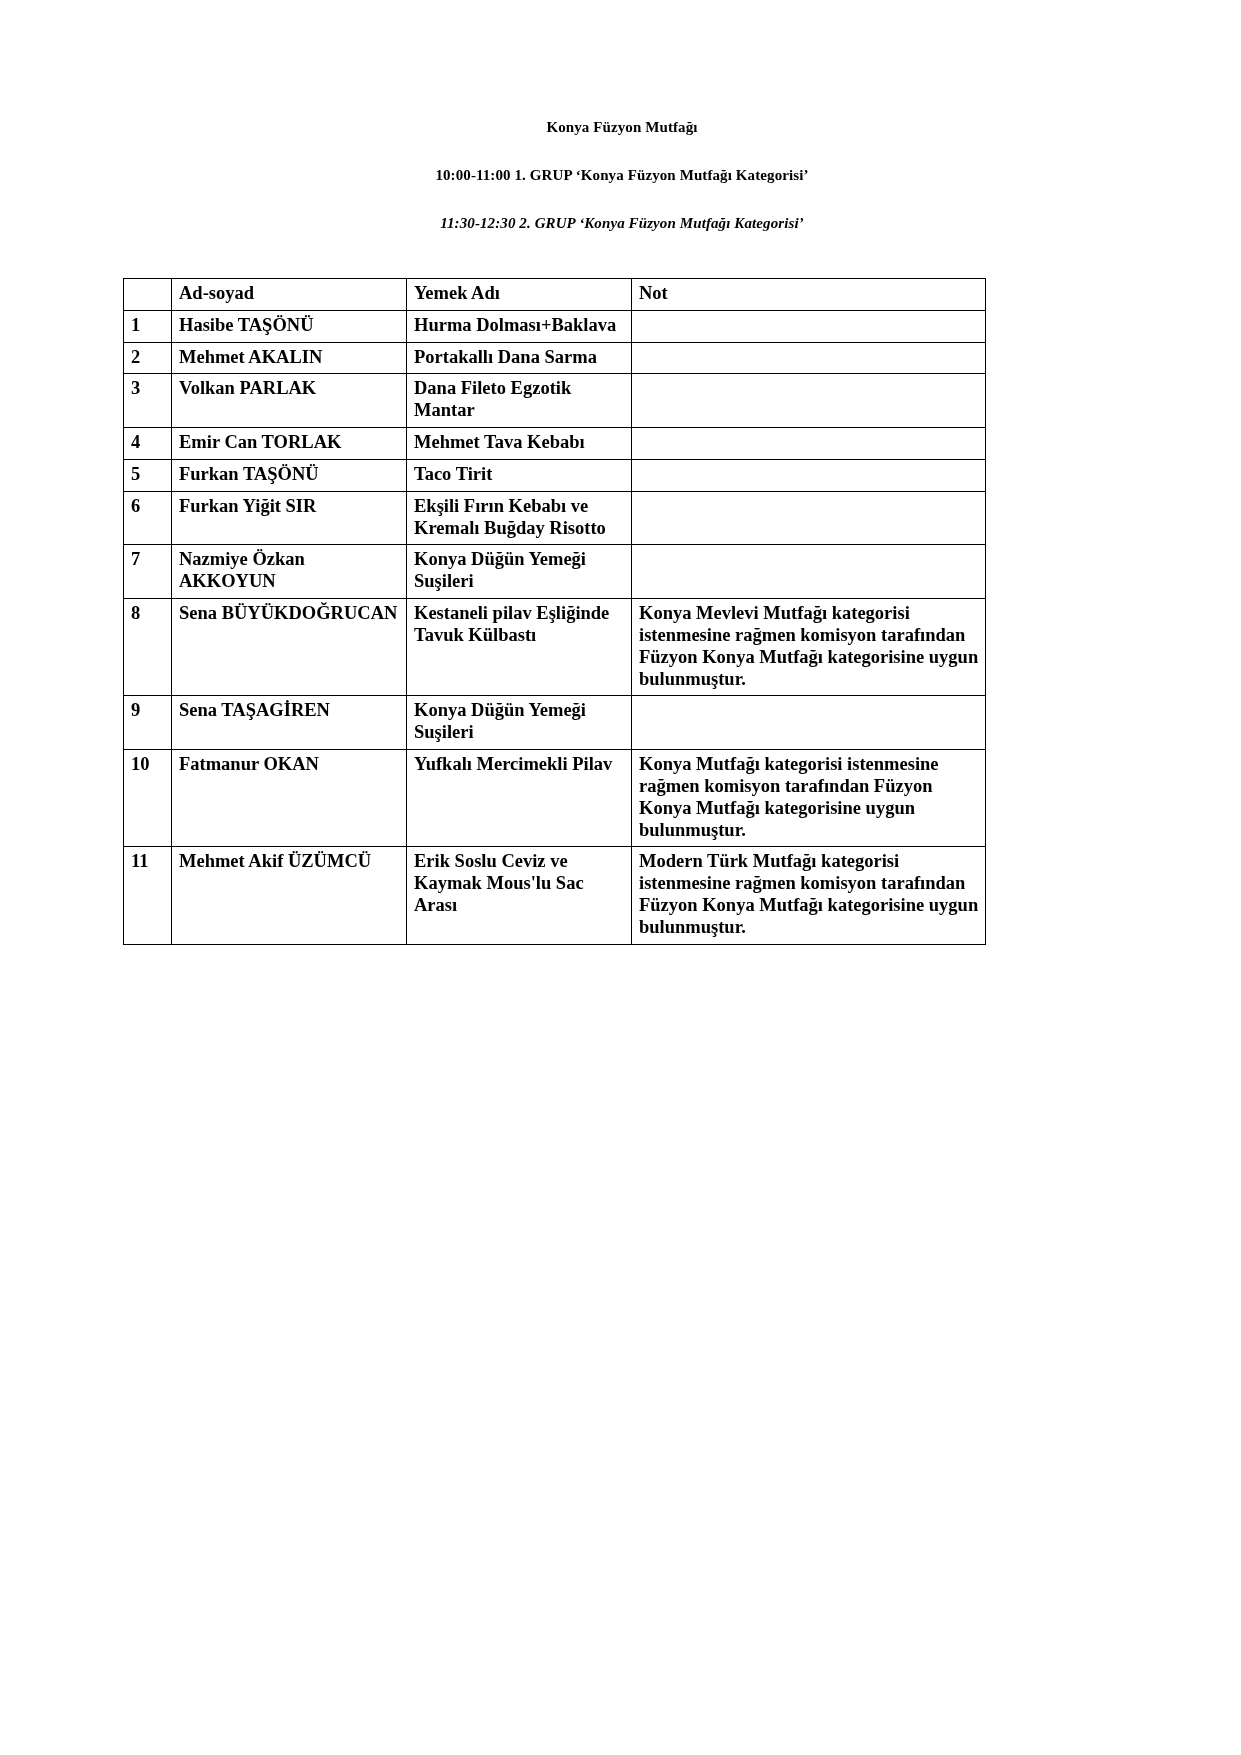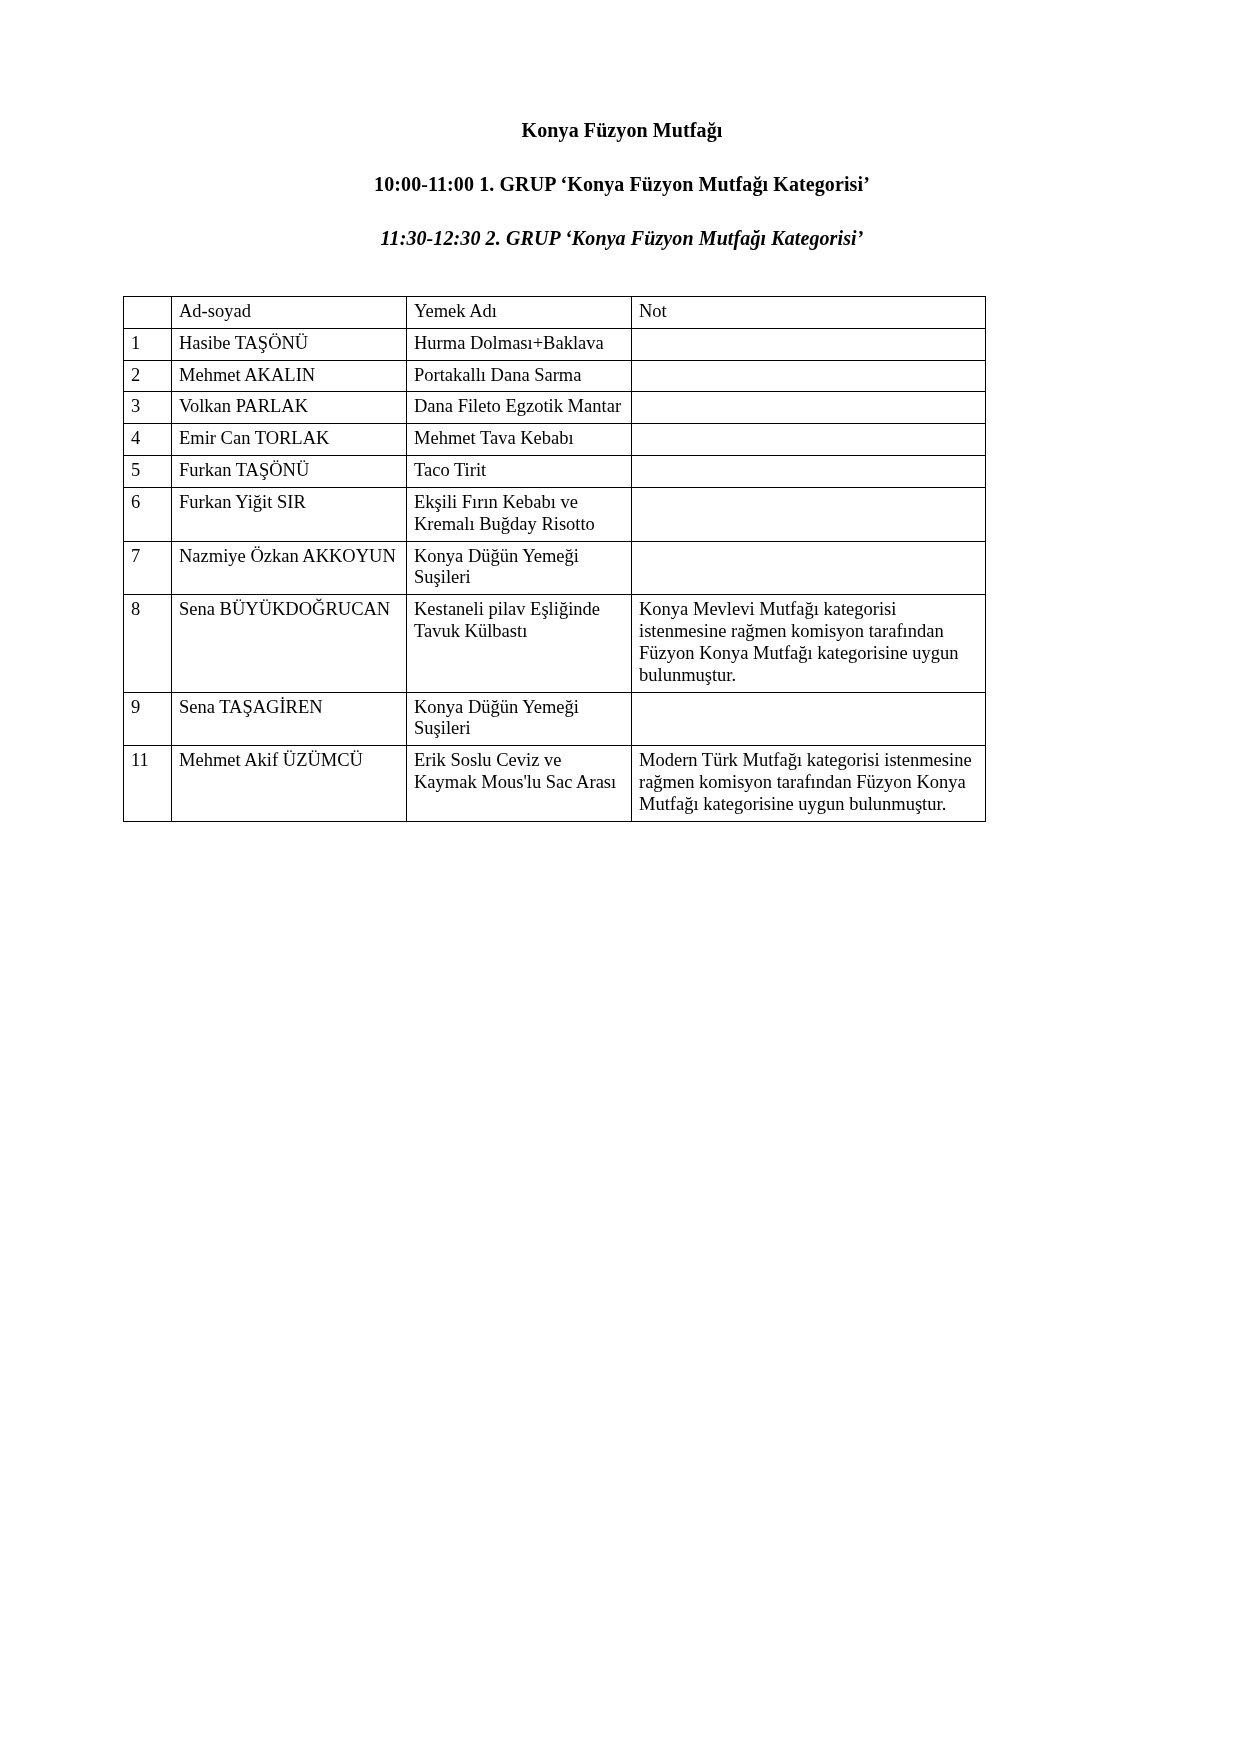--- a/index.html
+++ b/index.html
@@ -16,21 +16,21 @@
   }
   .page {
     box-sizing: border-box;
     width: 1241px;
     min-height: 1755px;
     padding: 118px 130px 90px 133px;
   }
   .heading {
     text-align: center;
     font-weight: bold;
-    font-size: 20px;
+    font-size: 15px;
     line-height: 1.2;
     margin: 0 0 26px 0;
     letter-spacing: 0.1px;
   }
   .heading.h1 { margin-bottom: 30px; }
   .heading.h2 { margin-bottom: 32px; }
   .heading.h3 { margin-bottom: 30px; }
   .heading.h4 { margin-bottom: 46px; font-style: italic; }
 
   table.grid {
@@ -38,21 +38,21 @@
     table-layout: fixed;
     width: 862px;
     margin-left: -10px;
   }
   table.grid td, table.grid th {
     border: 1.2px solid #000000;
     vertical-align: top;
     padding: 4px 6px 5px 7px;
     font-size: 18.5px;
     line-height: 1.18;
-    font-weight: normal;
+    font-weight: bold;
     text-align: left;
   }
   col.c-no    { width: 48px; }
   col.c-name  { width: 235px; }
   col.c-dish  { width: 225px; }
   col.c-note  { width: 354px; }
 
   thead td, thead th { font-weight: bold; }
   td.no { text-align: left; font-weight: bold; padding-left: 8px; }
   thead td.no { border-right: 1.2px solid #000; }
@@ -130,20 +130,26 @@
         <td>Kestaneli pilav Eşliğinde Tavuk Külbastı</td>
         <td>Konya Mevlevi Mutfağı kategorisi istenmesine rağmen komisyon tarafından Füzyon Konya Mutfağı kategorisine uygun bulunmuştur.</td>
       </tr>
       <tr>
         <td class="no">9</td>
         <td>Sena TAŞAGİREN</td>
         <td>Konya Düğün Yemeği Suşileri</td>
         <td></td>
       </tr>
       <tr>
+        <td class="no">10</td>
+        <td>Fatmanur OKAN</td>
+        <td>Yufkalı Mercimekli Pilav</td>
+        <td>Konya Mutfağı kategorisi istenmesine rağmen komisyon tarafından Füzyon Konya Mutfağı kategorisine  uygun bulunmuştur.</td>
+      </tr>
+      <tr>
         <td class="no">11</td>
         <td>Mehmet Akif ÜZÜMCÜ</td>
         <td>Erik Soslu Ceviz ve Kaymak Mous'lu Sac Arası</td>
         <td>Modern Türk Mutfağı kategorisi istenmesine rağmen komisyon tarafından Füzyon Konya Mutfağı kategorisine  uygun bulunmuştur.</td>
       </tr>
     </tbody>
   </table>
 
 </div>
 

